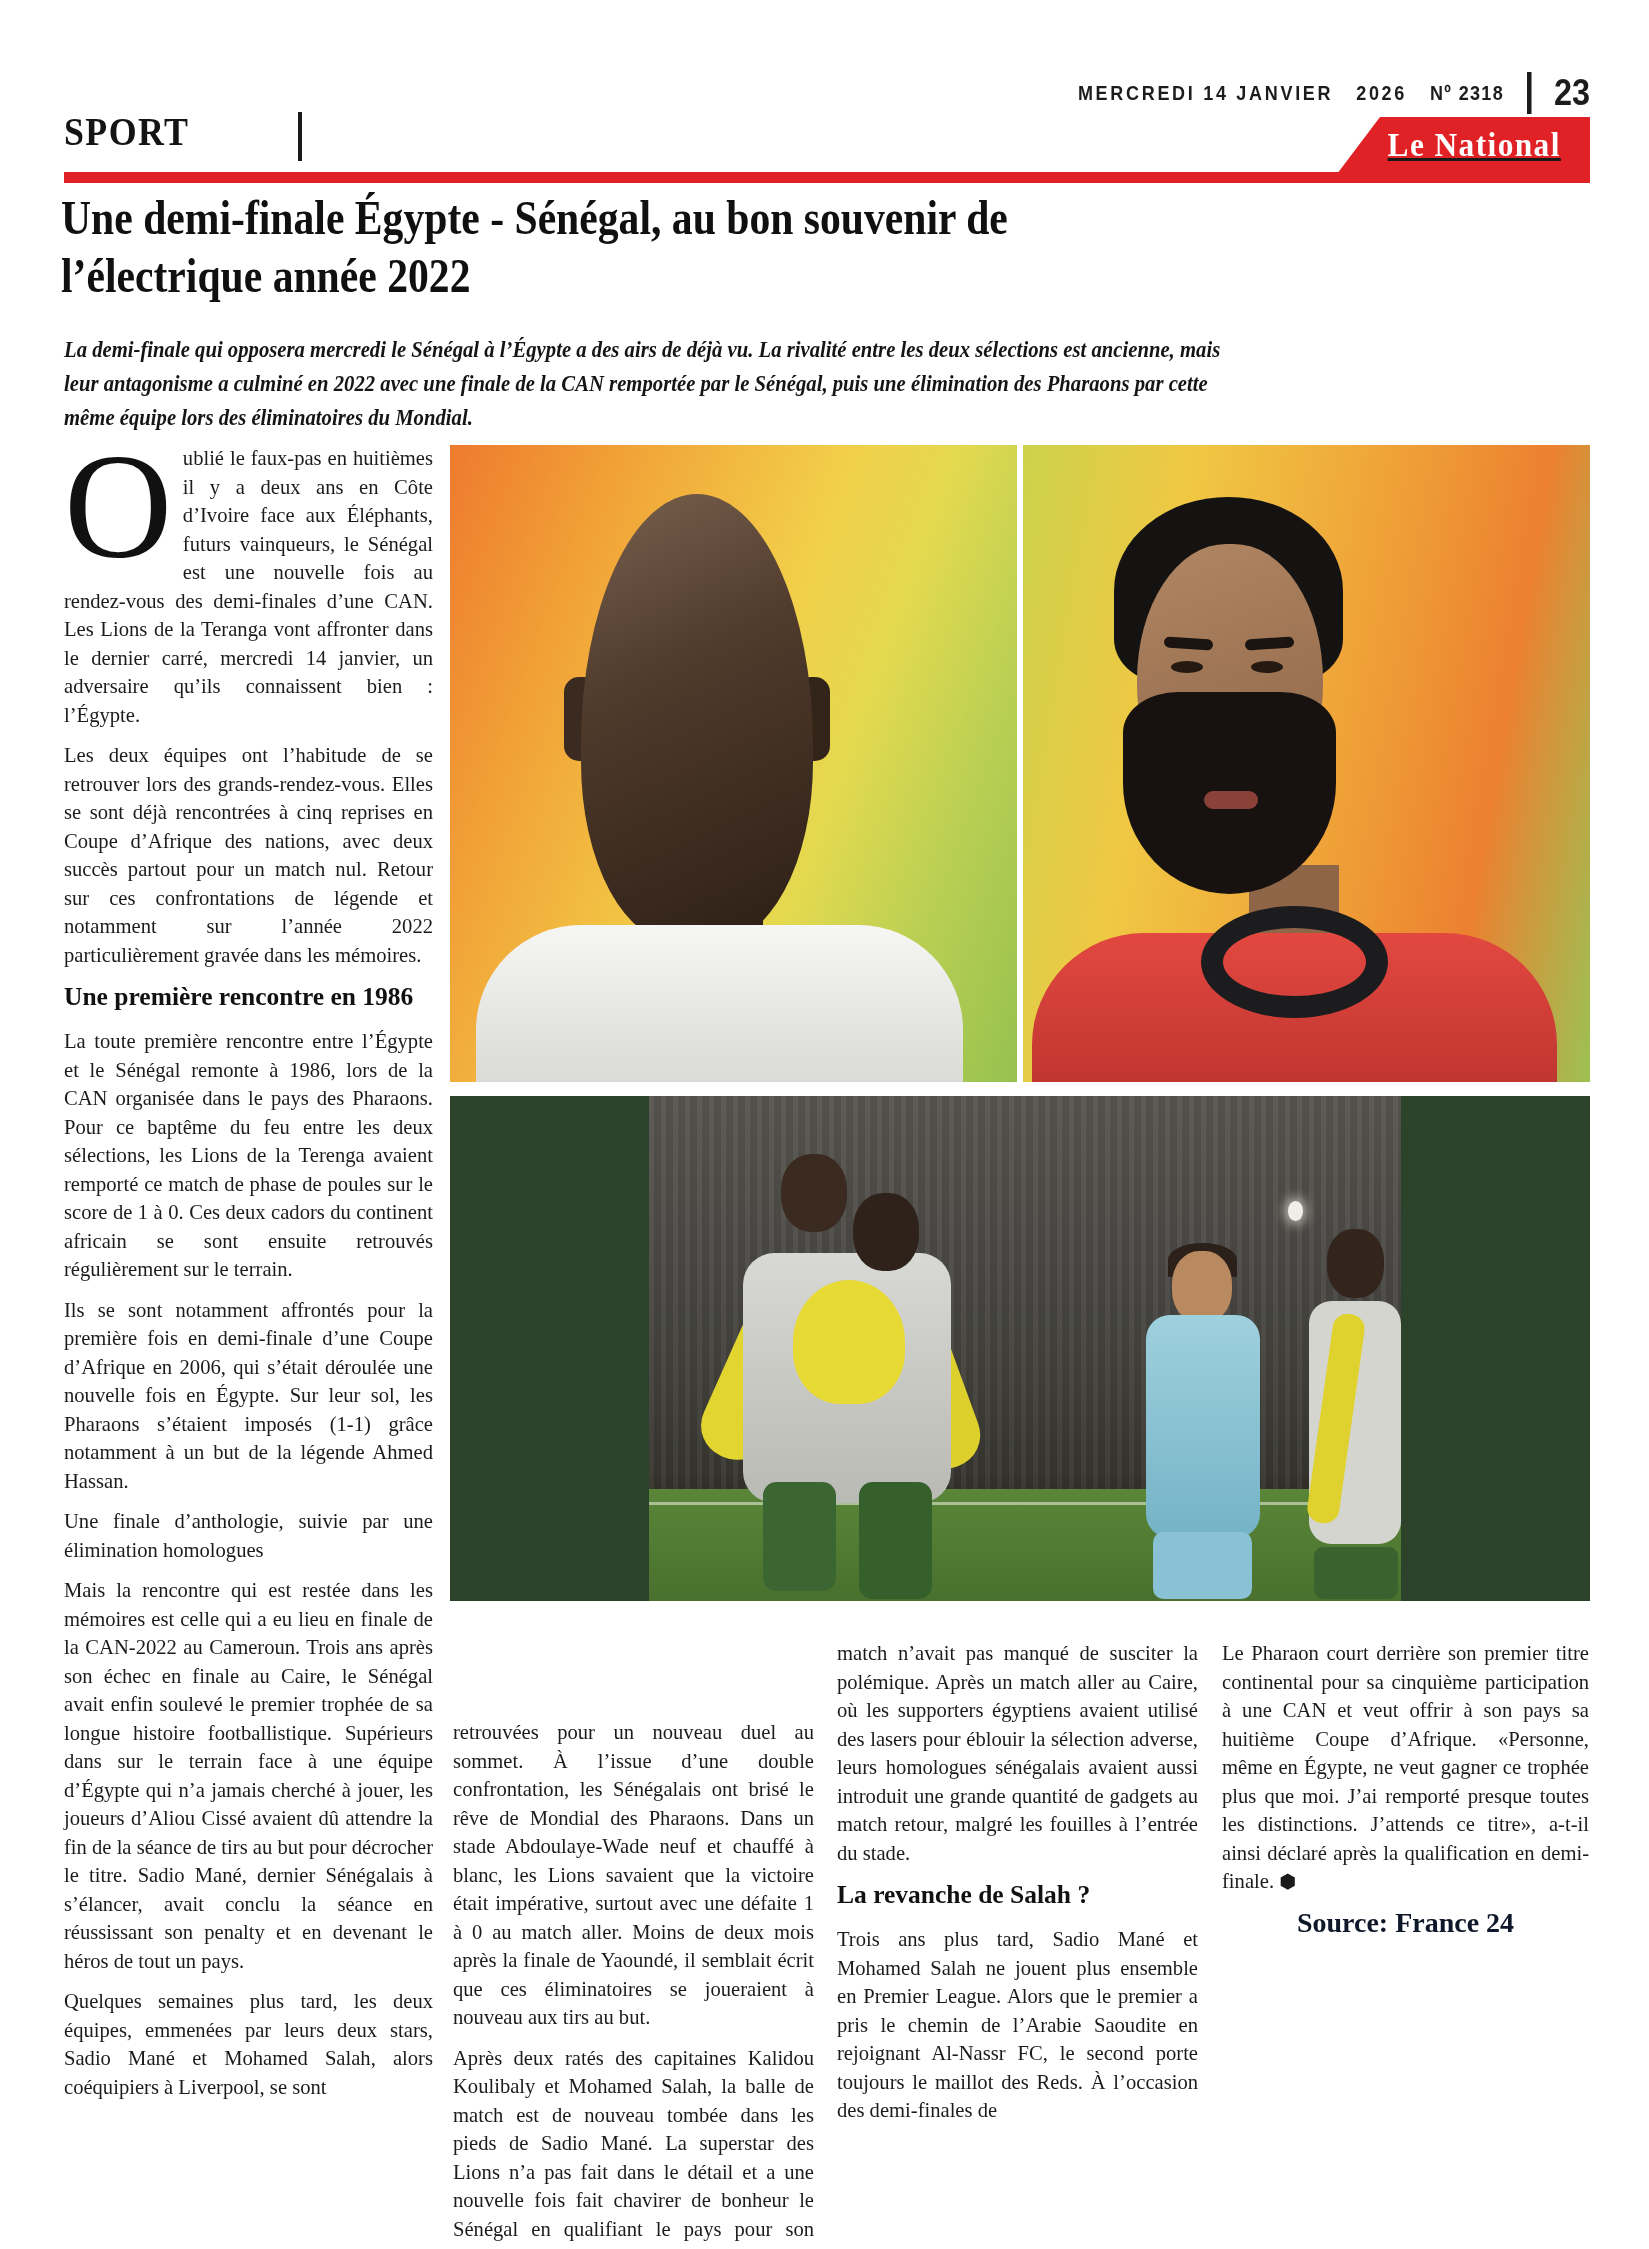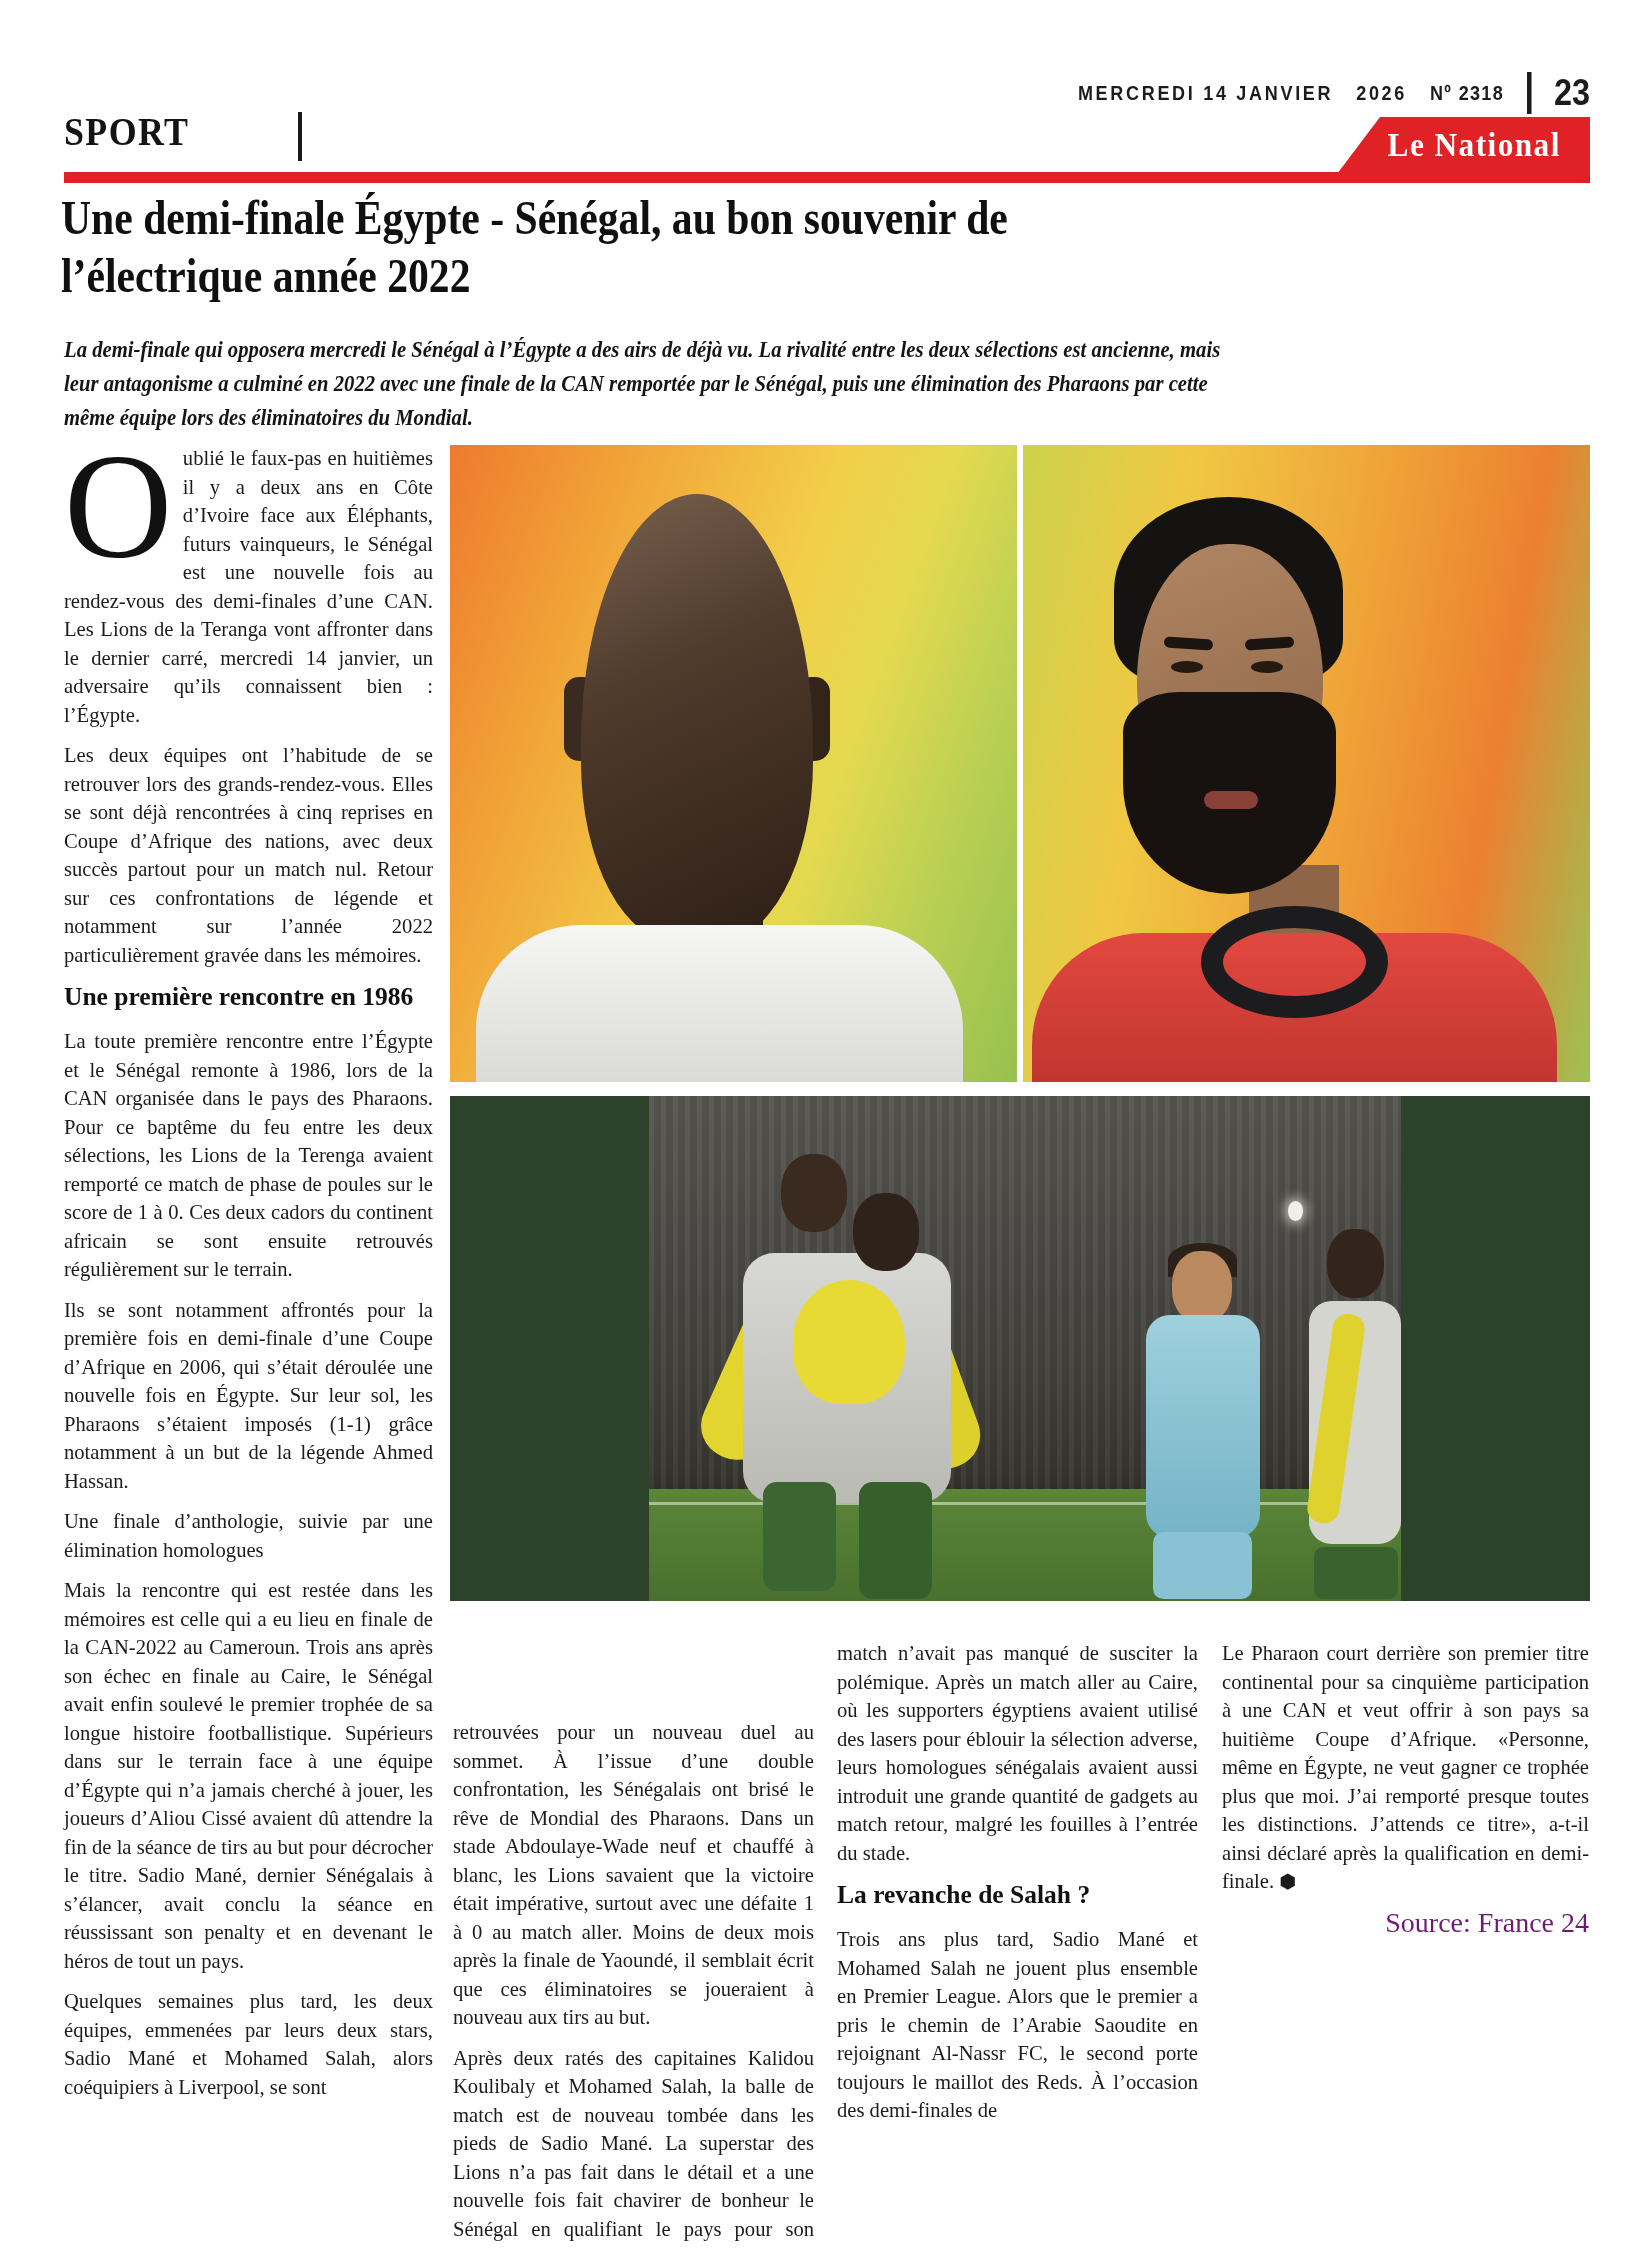--- a/index.html
+++ b/index.html
@@ -20,21 +20,21 @@
   .pagenum{font-size:36px;letter-spacing:0;}
   .section-label{
     position:absolute;left:64px;top:109px;font-size:39px;font-weight:bold;
     font-family:"Liberation Serif", serif;letter-spacing:1.5px;color:#141414;
     transform:scaleX(.92);transform-origin:0 0;
   }
   .section-divider{position:absolute;left:298px;top:112px;width:3.7px;height:49px;background:#1a1a1a;}
   .masthead{
     position:absolute;right:60px;top:117px;width:253px;height:57px;background:#e02227;
     clip-path:polygon(17% 0,100% 0,100% 100%,0 100%);
-    display:flex;align-items:center;justify-content:center;padding-left:21px;box-sizing:border-box;
+    display:flex;align-items:center;justify-content:center;padding-left:21px;box-sizing:border-box;text-decoration:underline;
   }
   .masthead span{
     color:#fff;font-family:"Liberation Serif", serif;font-weight:bold;font-size:33px;letter-spacing:1.5px;
     transform:scaleX(.95);transform-origin:50% 50%;
   }
   .red-rule{position:absolute;left:64px;right:60px;top:172px;height:11.2px;background:#e02227;}
 
   
   .headline{
     position:absolute;left:61px;top:189px;width:1800px;
@@ -57,21 +57,21 @@
   }
   #col1{left:64px;top:444px;width:369px;}
   #col2{left:453px;top:1718px;width:361px;}
   #col3{left:837px;top:1639px;width:361px;}
   #col4{left:1222px;top:1639px;width:367px;}
   .dropcap{
     float:left;font-size:150px;line-height:114px;padding:4.5px 10.5px 0 0;
     font-family:"Liberation Serif", serif;color:#111;
   }
   .endmark{font-size:19.5px;letter-spacing:0;}
-  .source-line{font-size:28px;font-weight:normal;text-align:right;margin-top:25.5px;color:#701a75;}
+  .source-line{font-size:28px;font-weight:bold;text-align:center;margin-top:25.5px;color:#0f172a;}
 
   
   .photo1{position:absolute;left:450px;top:445px;width:1140px;height:637px;display:flex;gap:6px;}
   .photo1 .half{position:relative;flex:1;overflow:hidden;}
   .half-left{background:linear-gradient(110deg,#ee7a2e 0%,#f1a237 22%,#f2cf49 50%,#e4d94f 64%,#bcd053 80%,#96c14f 100%);}
   .half-right{background:linear-gradient(100deg,#cdd24b 0%,#f0c843 25%,#efa238 55%,#ec8030 78%,#9dc154 100%);}
   .mane-head{position:absolute;left:131px;top:49px;width:232px;height:450px;
     background:linear-gradient(155deg,#7a614f 0%,#503b2c 38%,#2c1e15 100%);
     border-radius:52% 52% 44% 44% / 58% 58% 42% 42%;}
   .mane-ear-l{position:absolute;left:114px;top:232px;width:34px;height:84px;background:#3a2a1f;border-radius:15px;}

